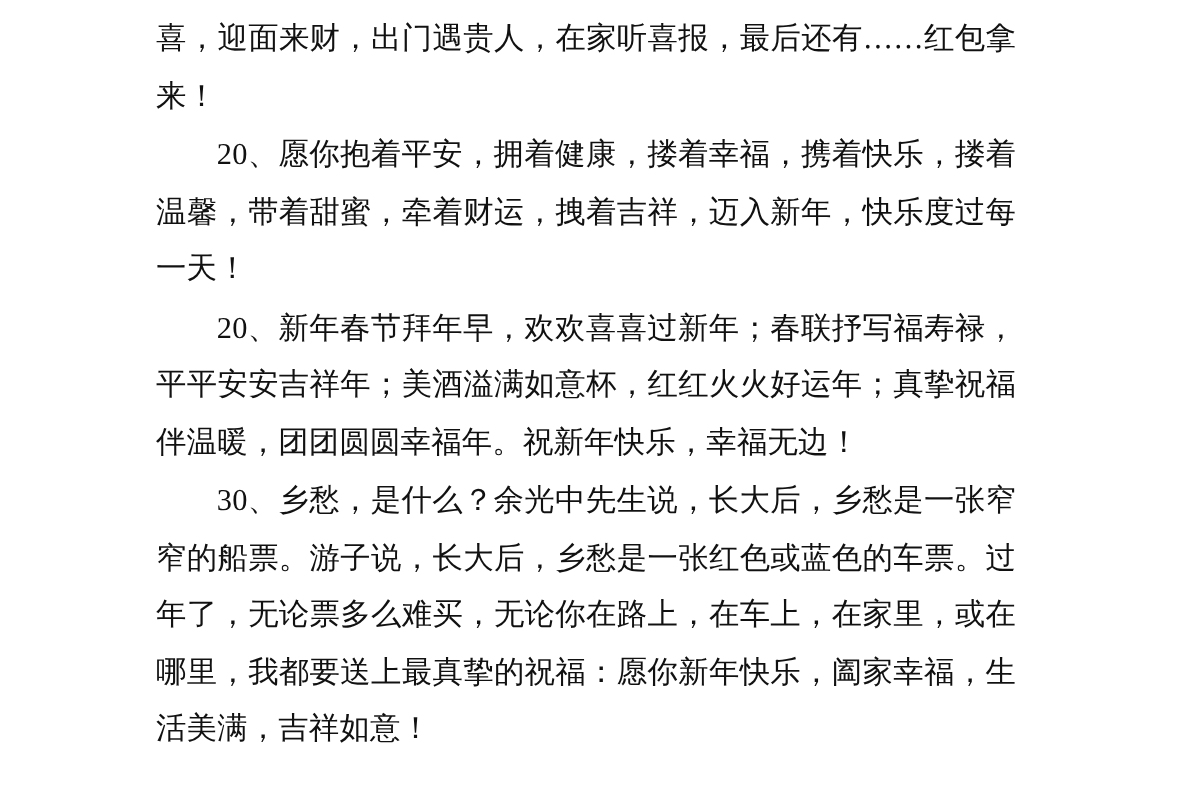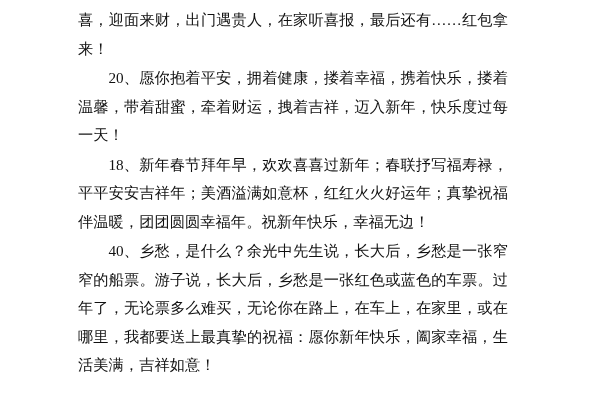--- a/index.html
+++ b/index.html
@@ -33,15 +33,15 @@
   .indent {
     text-indent: 2em;
   }
 </style>
 </head>
 <body>
 
 <div class="page">
   <p class="para">喜，迎面来财，出门遇贵人，在家听喜报，最后还有……红包拿来！</p>
   <p class="para indent">20、愿你抱着平安，拥着健康，搂着幸福，携着快乐，搂着温馨，带着甜蜜，牵着财运，拽着吉祥，迈入新年，快乐度过每一天！</p>
-  <p class="para indent">18、新年春节拜年早，欢欢喜喜过新年；春联抒写福寿禄，平平安安吉祥年；美酒溢满如意杯，红红火火好运年；真挚祝福伴温暖，团团圆圆幸福年。祝新年快乐，幸福无边！</p>
-  <p class="para indent">40、乡愁，是什么？余光中先生说，长大后，乡愁是一张窄窄的船票。游子说，长大后，乡愁是一张红色或蓝色的车票。过年了，无论票多么难买，无论你在路上，在车上，在家里，或在哪里，我都要送上最真挚的祝福：愿你新年快乐，阖家幸福，生活美满，吉祥如意！</p>
+  <p class="para indent">20、新年春节拜年早，欢欢喜喜过新年；春联抒写福寿禄，平平安安吉祥年；美酒溢满如意杯，红红火火好运年；真挚祝福伴温暖，团团圆圆幸福年。祝新年快乐，幸福无边！</p>
+  <p class="para indent">30、乡愁，是什么？余光中先生说，长大后，乡愁是一张窄窄的船票。游子说，长大后，乡愁是一张红色或蓝色的车票。过年了，无论票多么难买，无论你在路上，在车上，在家里，或在哪里，我都要送上最真挚的祝福：愿你新年快乐，阖家幸福，生活美满，吉祥如意！</p>
 </div>
 
 </body></html>

